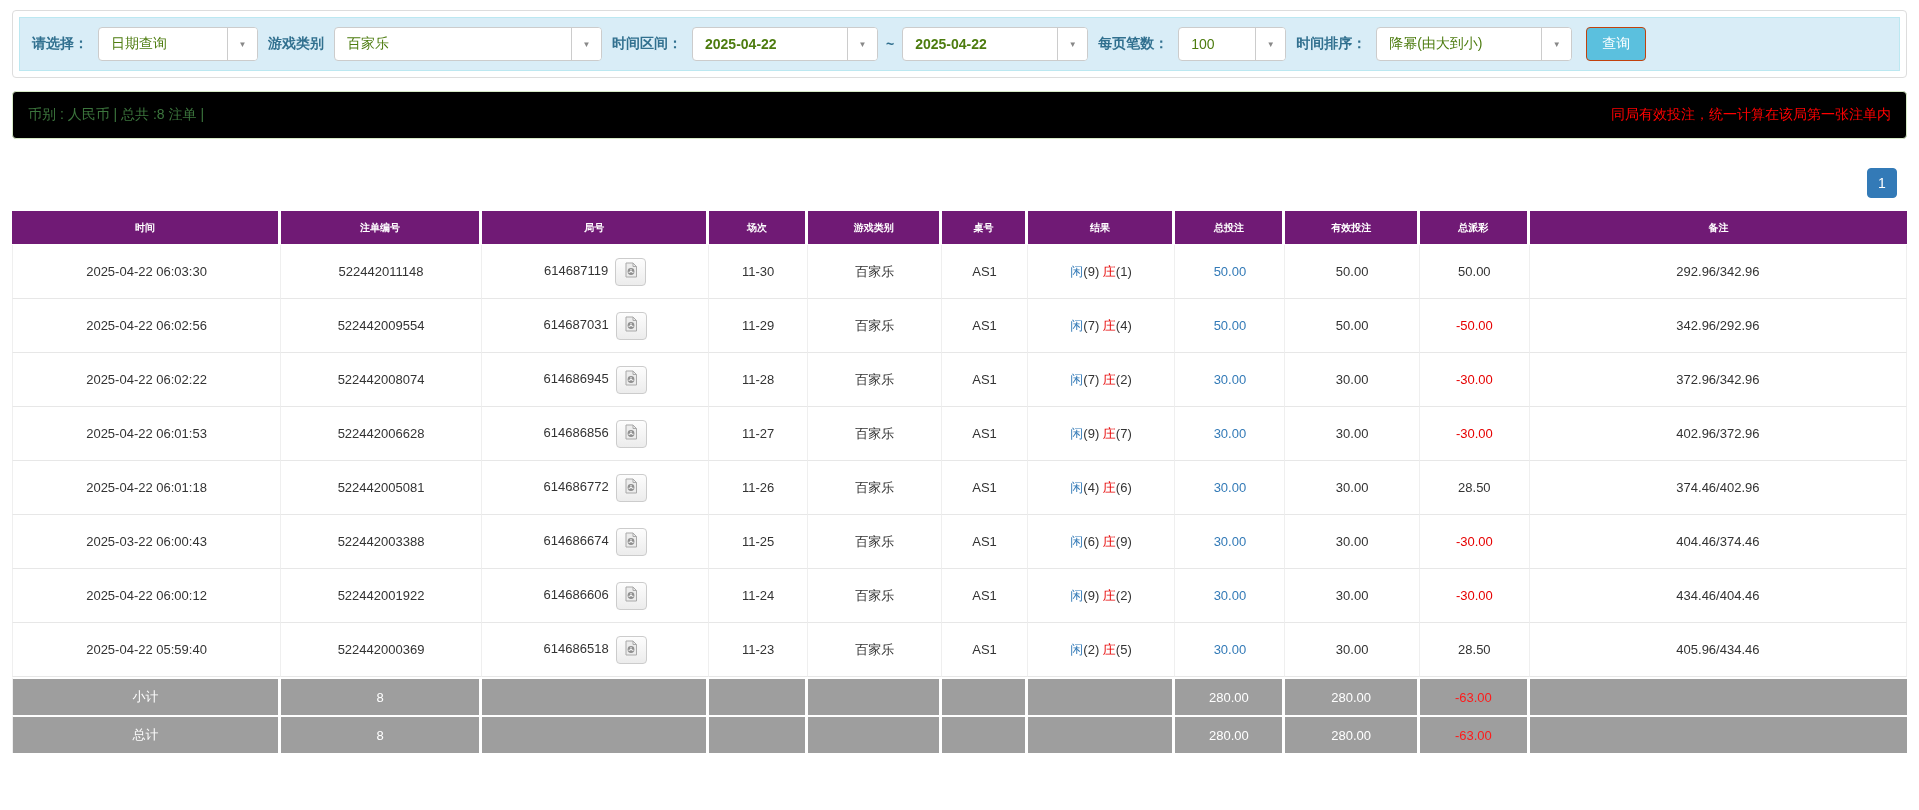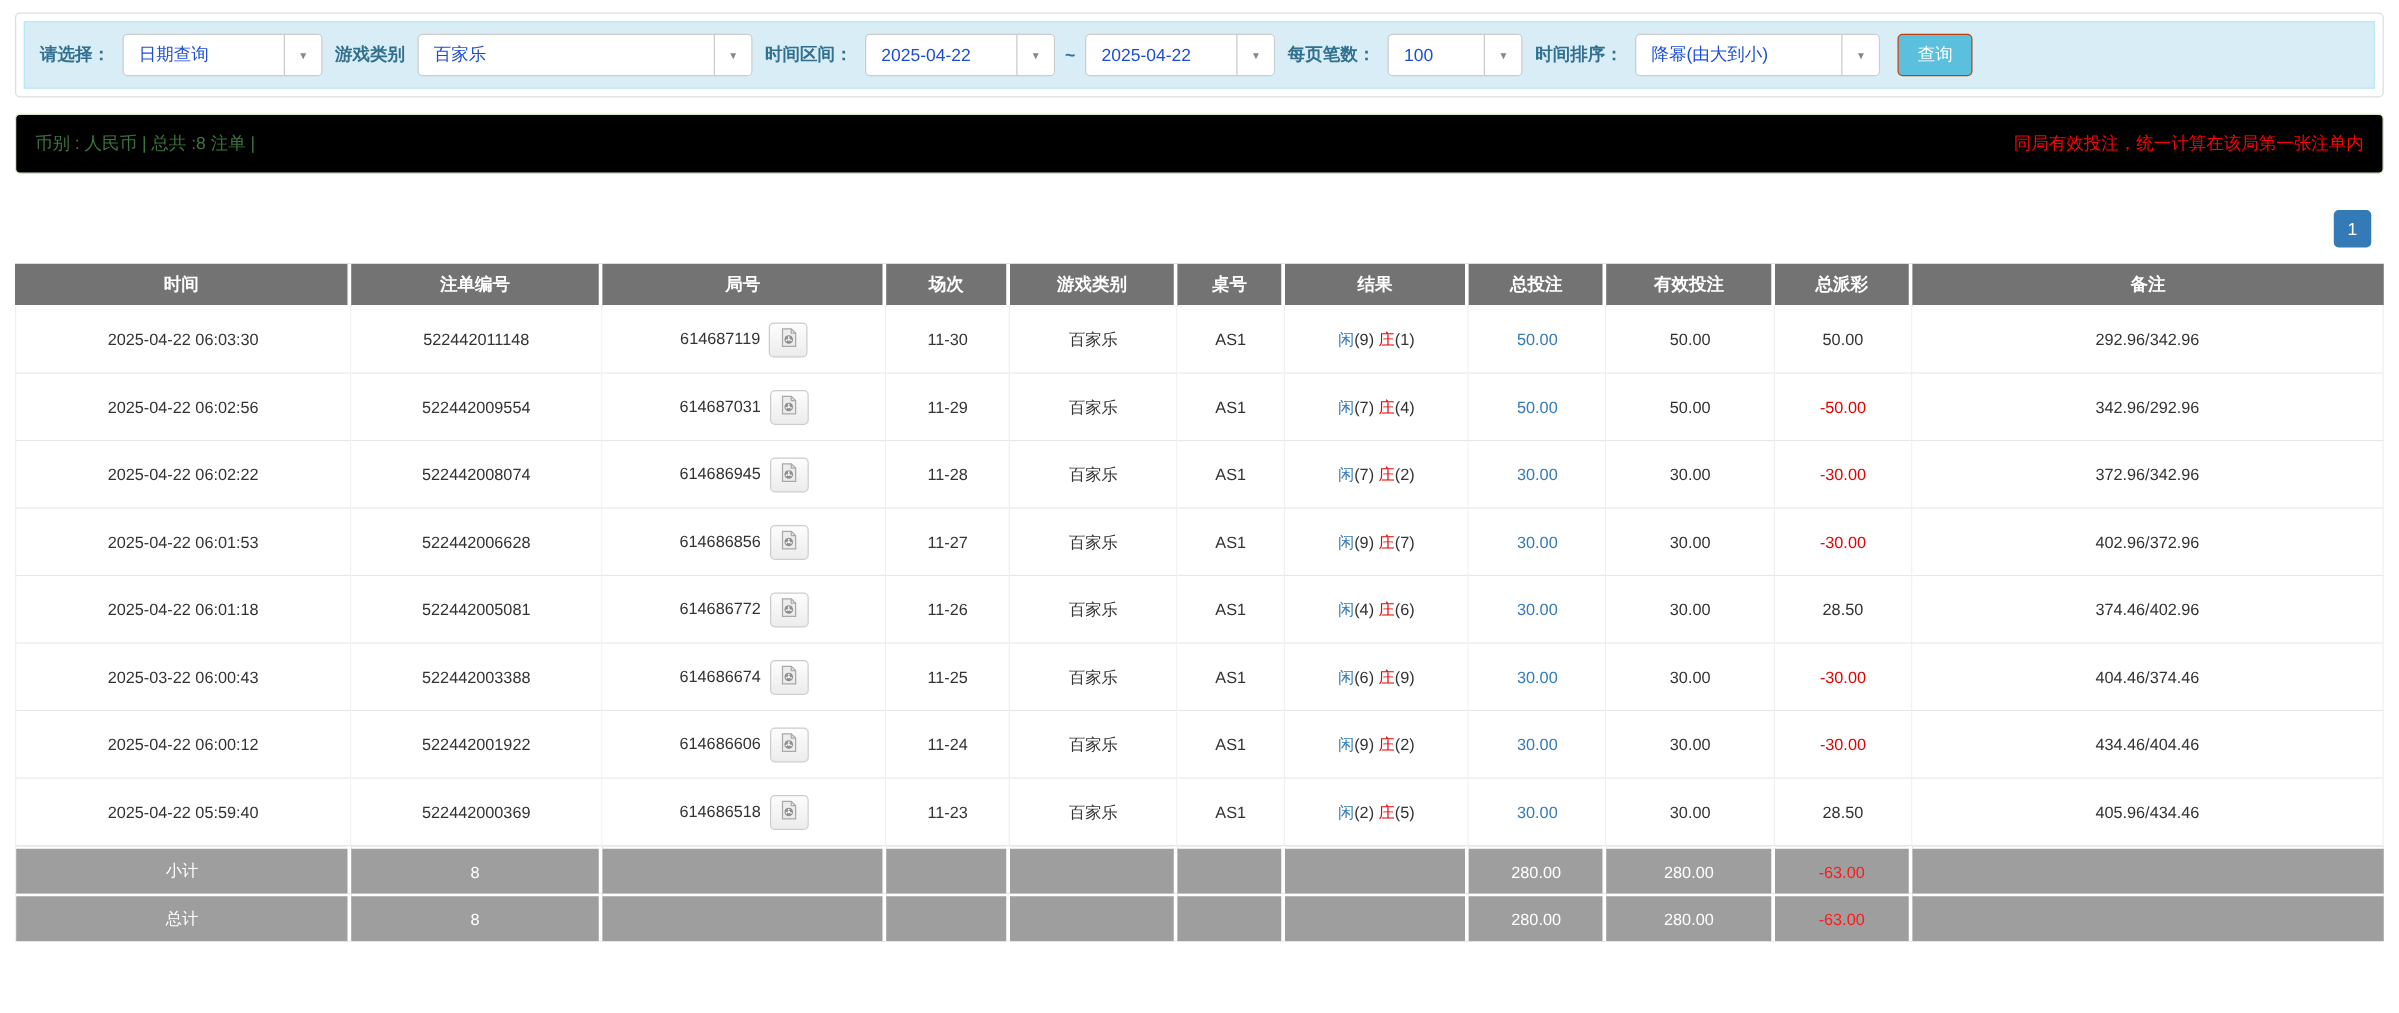--- a/index.html
+++ b/index.html
@@ -17,26 +17,26 @@
   .filter-panel { border:1px solid #ddd; border-radius:4px; padding:6px; margin-bottom:13px; background:#fff; }
   .filter-bar {
     background:#d9edf7; border:1px solid #bce8f1; border-radius:0;
     padding:9px 12px; display:flex; align-items:center; gap:10px;
   }
   .flabel { color:#31708f; font-weight:bold; font-size:14px; white-space:nowrap; }
   .sel {
     display:flex; align-items:stretch; background:#fff;
     border:1px solid #ccc; border-radius:4px; height:34px; overflow:hidden;
   }
-  .sel .val { flex:1; display:flex; align-items:center; padding:0 12px; font-size:14px; color:#1d4ed8; white-space:nowrap; }
+  .sel .val { flex:1; display:flex; align-items:center; padding:0 12px; font-size:14px; color:#4d7c0f; white-space:nowrap; }
   .sel .caret {
     width:30px; border-left:1px solid #ccc; display:flex; align-items:center; justify-content:center;
     color:#888; font-size:8px; background:#fff;
   }
-  .w-query { width:160px; } .w-game { width:268px; } .w-date { width:152px; }
+  .w-query { width:160px; } .w-game { width:268px; } .w-date { width:186px;font-weight:bold; }
   .w-size { width:108px; } .w-sort { width:196px; }
   .tilde { color:#31708f; font-weight:bold; font-size:14px; margin:0 -2px; }
   .search-btn {
     height:34px; padding:0 15px; background:#5bc0de; border:1px solid #c2410c;
     border-radius:4px; color:#fff; font-size:14px; cursor:pointer; margin-left:4px;
     font-family:inherit;
   }
 
   
   .summary-bar {
@@ -50,21 +50,21 @@
   .pager { display:flex; justify-content:flex-end; margin-bottom:13px; padding-right:10px; }
   .page-btn {
     min-width:30px; height:30px; background:#337ab7; border:1px solid #337ab7; border-radius:4px;
     color:#fff; font-size:14px; display:flex; align-items:center; justify-content:center; cursor:pointer;
     font-family:inherit;
   }
 
   
   table.records { width:100%; border-collapse:separate; border-spacing:0; text-align:center; }
   thead th {
-    background:#737373; color:#fff; font-weight:bold; font-size:14px;
+    background:#701a75; color:#fff; font-weight:bold; font-size:10px;
     height:34px; border-right:3px solid #fff; border-bottom:1px solid #fff;
   }
   thead th:last-child { border-right:none; }
   tbody td {
     background:#fff; height:54px; font-size:13px; color:#333;
     border-bottom:1px solid #e7e7e7; border-right:1px solid #efefef;
   }
   tbody td:first-child { border-left:1px solid #efefef; }
   tbody td:last-child { border-right:1px solid #efefef; }
   .link { color:#337ab7; cursor:pointer; }

